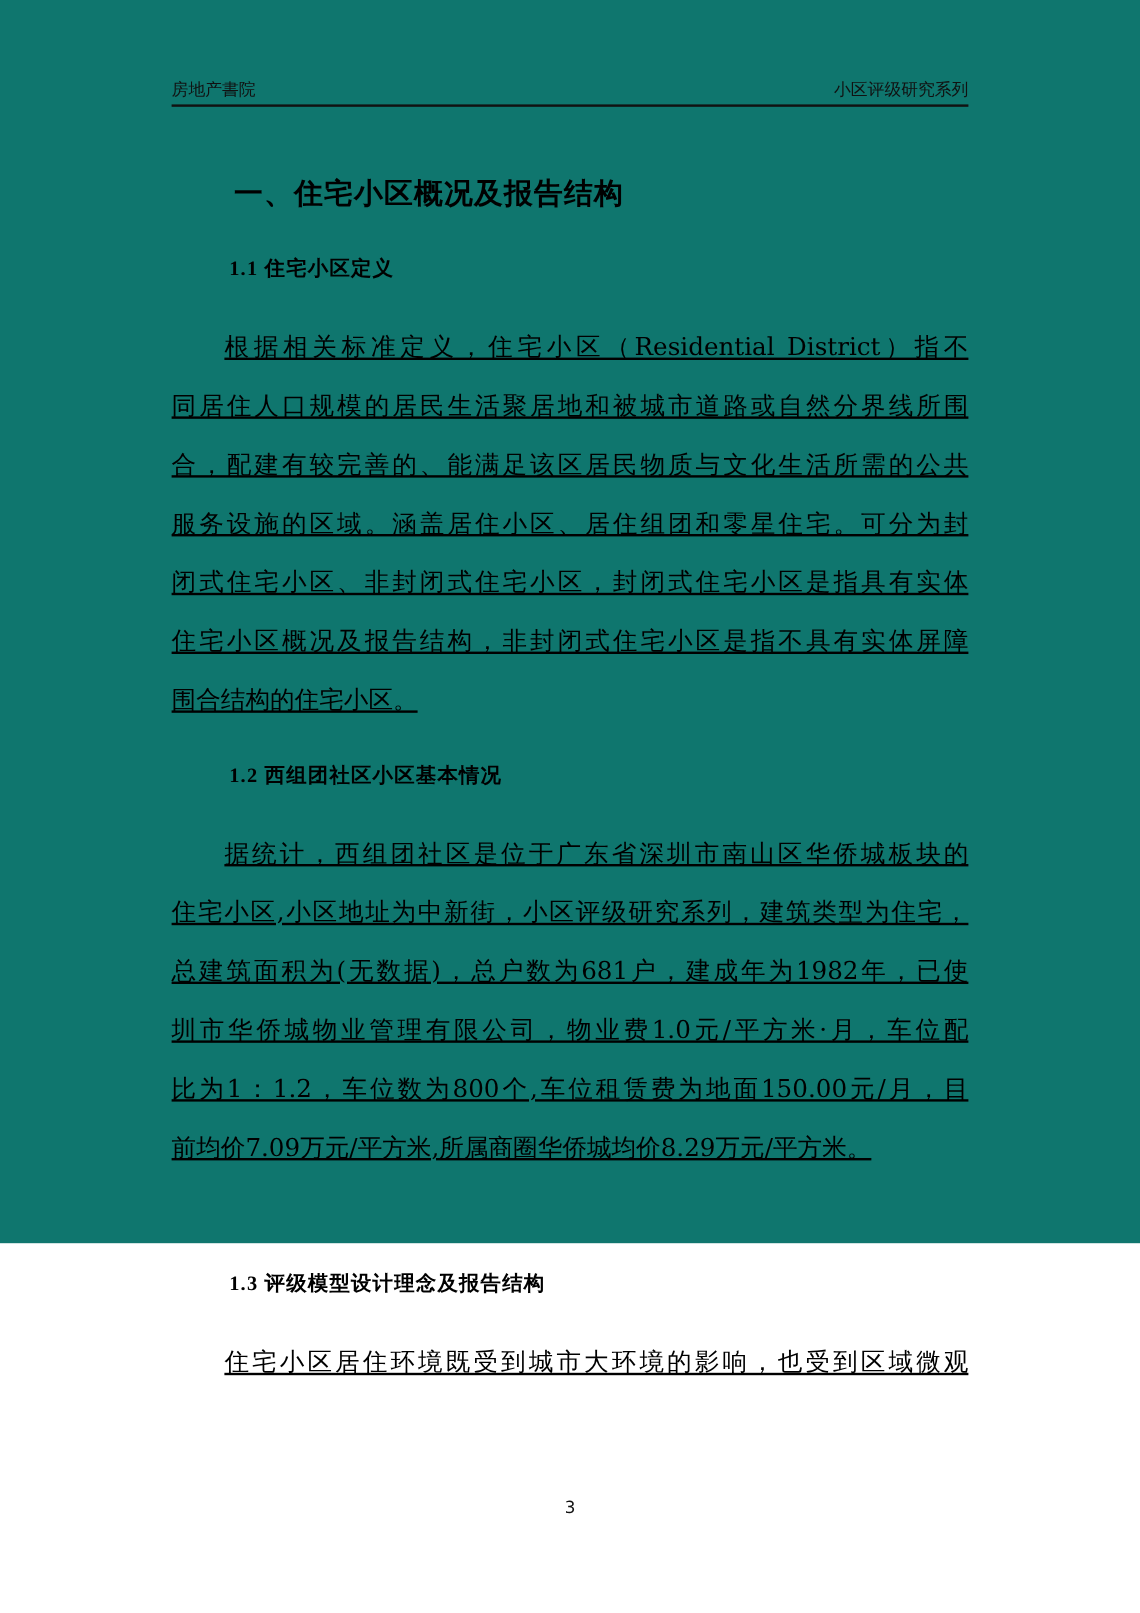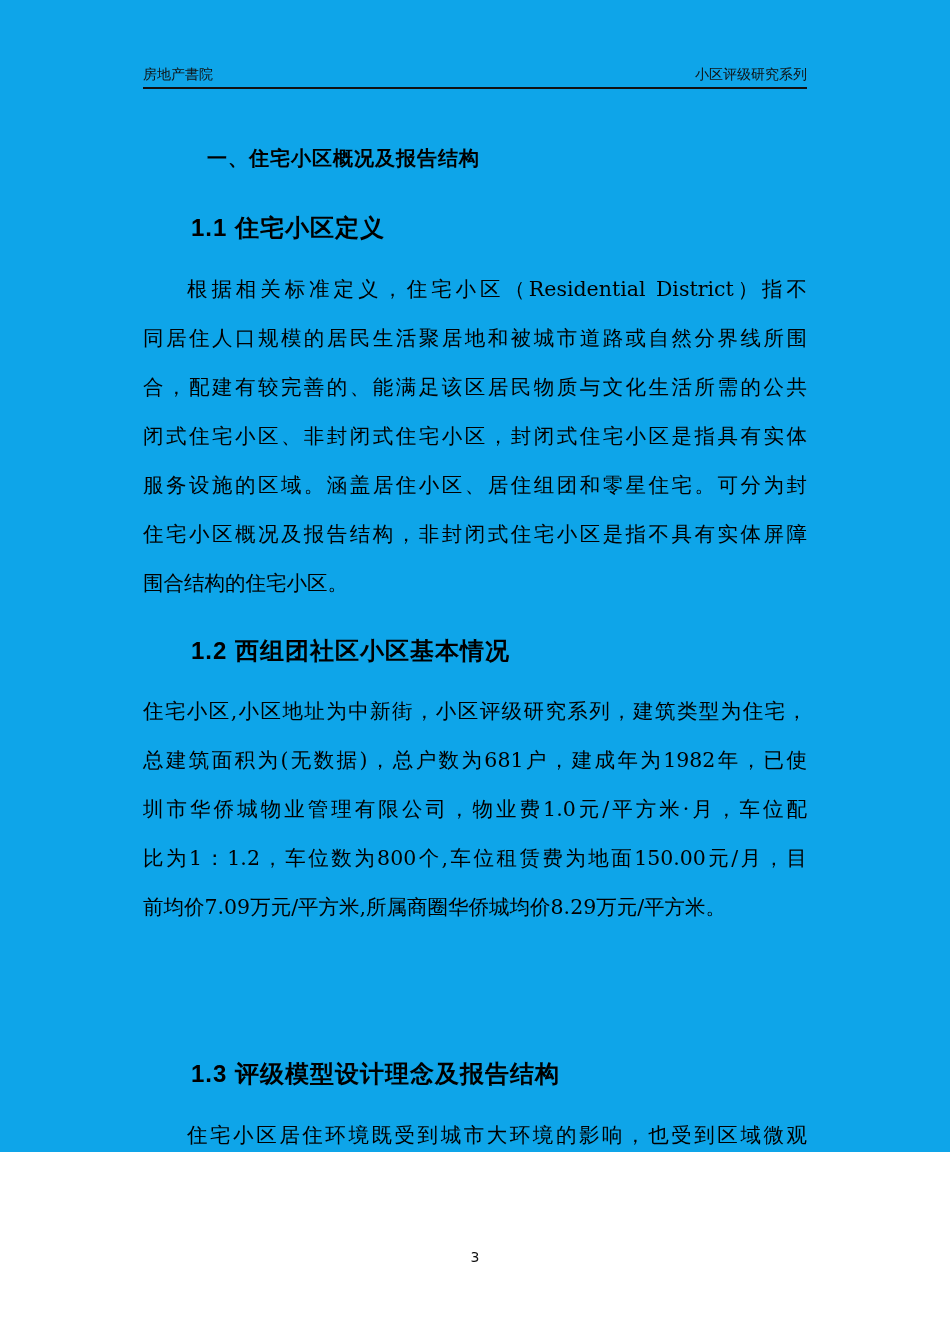--- a/index.html
+++ b/index.html
@@ -1,30 +1,30 @@
 <!DOCTYPE html>
 <html><head>
 <meta charset="utf-8">
 <style>
   html, body { margin: 0; padding: 0; background: #ffffff; }
   body { width: 950px; height: 1344px; position: relative; overflow: hidden; color: #000; }
-  .page { position: absolute; left: 0; top: 0; width: 950px; height: 1152px; background: #0ea5e9; }
+  .page { position: absolute; left: 0; top: 0; width: 950px; height: 1036px; background: #0f766e; }
   .hdr { position: absolute; left: 143px; width: 664px; top: 66px; height: 22px;
          font-family: "DejaVu Sans", sans-serif; font-size: 14px; color: #111; }
   .hdr-left { position: absolute; left: 0; top: 0; }
   .hdr-right { position: absolute; right: 0; top: 0; }
   .hdr-rule { position: absolute; left: 143px; width: 664px; top: 87px; height: 2px; background: #111; }
   .content { position: absolute; left: 143px; width: 664px; top: 0; }
   .h1 { position: absolute; left: 52px; top: 145px; font-family: "DejaVu Serif", serif; font-weight: bold;
-        font-size: 20px; letter-spacing: 1px; white-space: nowrap; margin-left: 12px; }
-  .h2 { position: absolute; left: 48px; font-family: Liberation Sans, sans-serif; font-weight: bold;
         font-size: 24px; letter-spacing: 1px; white-space: nowrap; }
+  .h2 { position: absolute; left: 48px; font-family: Liberation Serif, serif; font-weight: bold;
+        font-size: 17px; letter-spacing: 1px; white-space: nowrap; }
   .para { position: absolute; left: 0; width: 664px; font-family: "DejaVu Serif", serif; font-size: 20.5px;
           line-height: 49px; }
-  .line { display: block; height: 49px; white-space: nowrap; text-align: justify; text-align-last: justify; }
+  .line { display: block; height: 49px; white-space: nowrap; text-align: justify; text-align-last: justify; text-decoration: underline; }
   .line.last { text-align-last: left; }
   .line.indent { padding-left: 44px; }
   .pnum { position: absolute; left: 0; width: 950px; top: 1249px; text-align: center;
           font-family: "DejaVu Sans", sans-serif; font-size: 14px; color: #111; }
 </style>
 </head>
 <body>
 
 <div class="page">
 
@@ -36,28 +36,29 @@
 
   <div class="content">
 
     <div class="h1">一、住宅小区概况及报告结构</div>
 
     <div class="h2" style="top:212px">1.1 住宅小区定义</div>
     <div class="para" style="top:265px">
       <span class="line indent">根据相关标准定义，住宅小区（Residential District）指不</span>
       <span class="line">同居住人口规模的居民生活聚居地和被城市道路或自然分界线所围</span>
       <span class="line">合，配建有较完善的、能满足该区居民物质与文化生活所需的公共</span>
+      <span class="line">服务设施的区域。涵盖居住小区、居住组团和零星住宅。可分为封</span>
       <span class="line">闭式住宅小区、非封闭式住宅小区，封闭式住宅小区是指具有实体</span>
-      <span class="line">服务设施的区域。涵盖居住小区、居住组团和零星住宅。可分为封</span>
       <span class="line">住宅小区概况及报告结构，非封闭式住宅小区是指不具有实体屏障</span>
       <span class="line last">围合结构的住宅小区。</span>
     </div>
 
     <div class="h2" style="top:635px">1.2 西组团社区小区基本情况</div>
     <div class="para" style="top:687px">
+      <span class="line indent">据统计，西组团社区是位于广东省深圳市南山区华侨城板块的</span>
       <span class="line">住宅小区,小区地址为中新街，小区评级研究系列，建筑类型为住宅，</span>
       <span class="line">总建筑面积为(无数据)，总户数为681户，建成年为1982年，已使</span>
       <span class="line">圳市华侨城物业管理有限公司，物业费1.0元/平方米·月，车位配</span>
       <span class="line">比为1：1.2，车位数为800个,车位租赁费为地面150.00元/月，目</span>
       <span class="line last">前均价7.09万元/平方米,所属商圈华侨城均价8.29万元/平方米。</span>
     </div>
 
     <div class="h2" style="top:1058px">1.3 评级模型设计理念及报告结构</div>
     <div class="para" style="top:1111px">
       <span class="line indent">住宅小区居住环境既受到城市大环境的影响，也受到区域微观</span>

